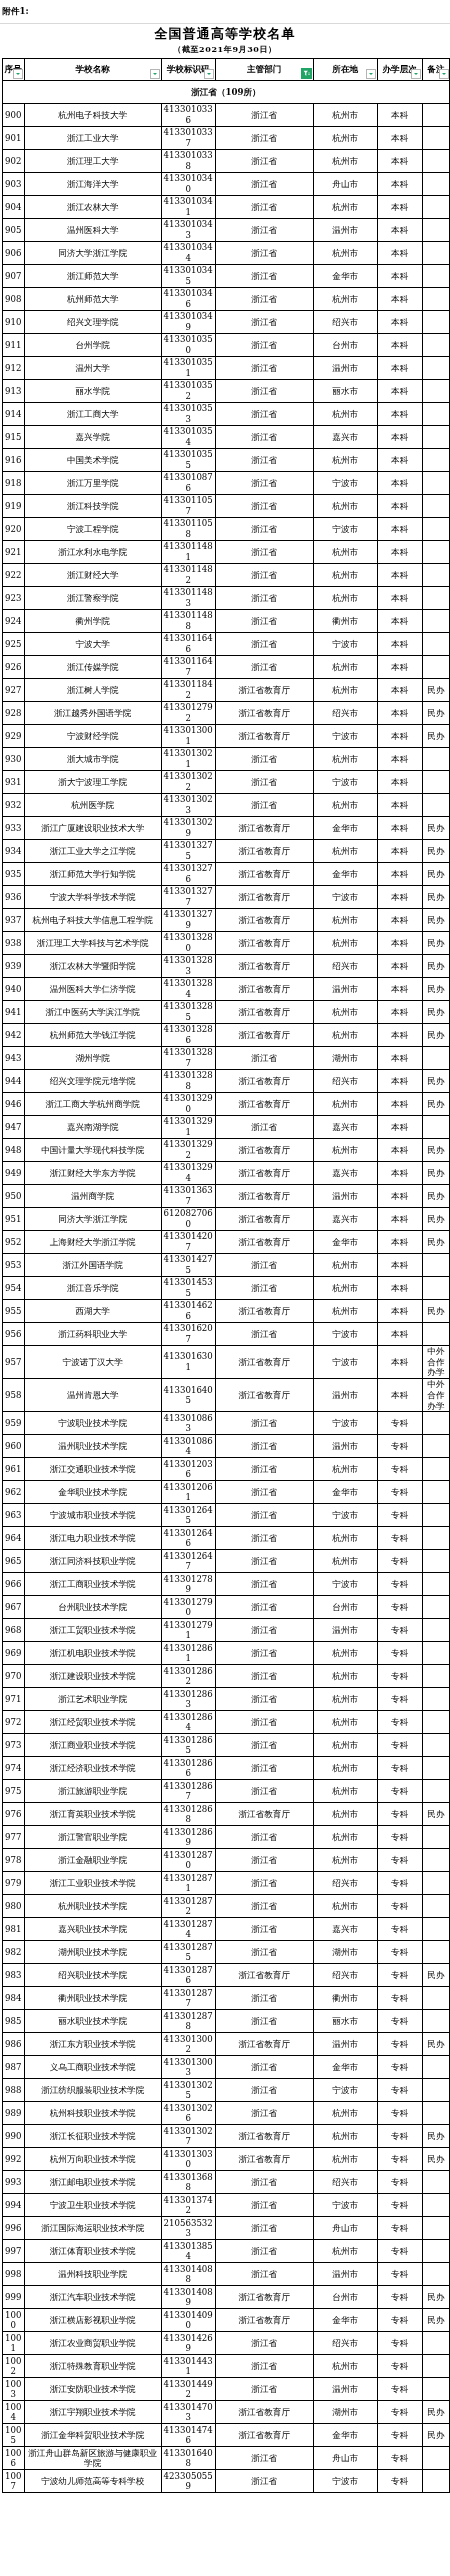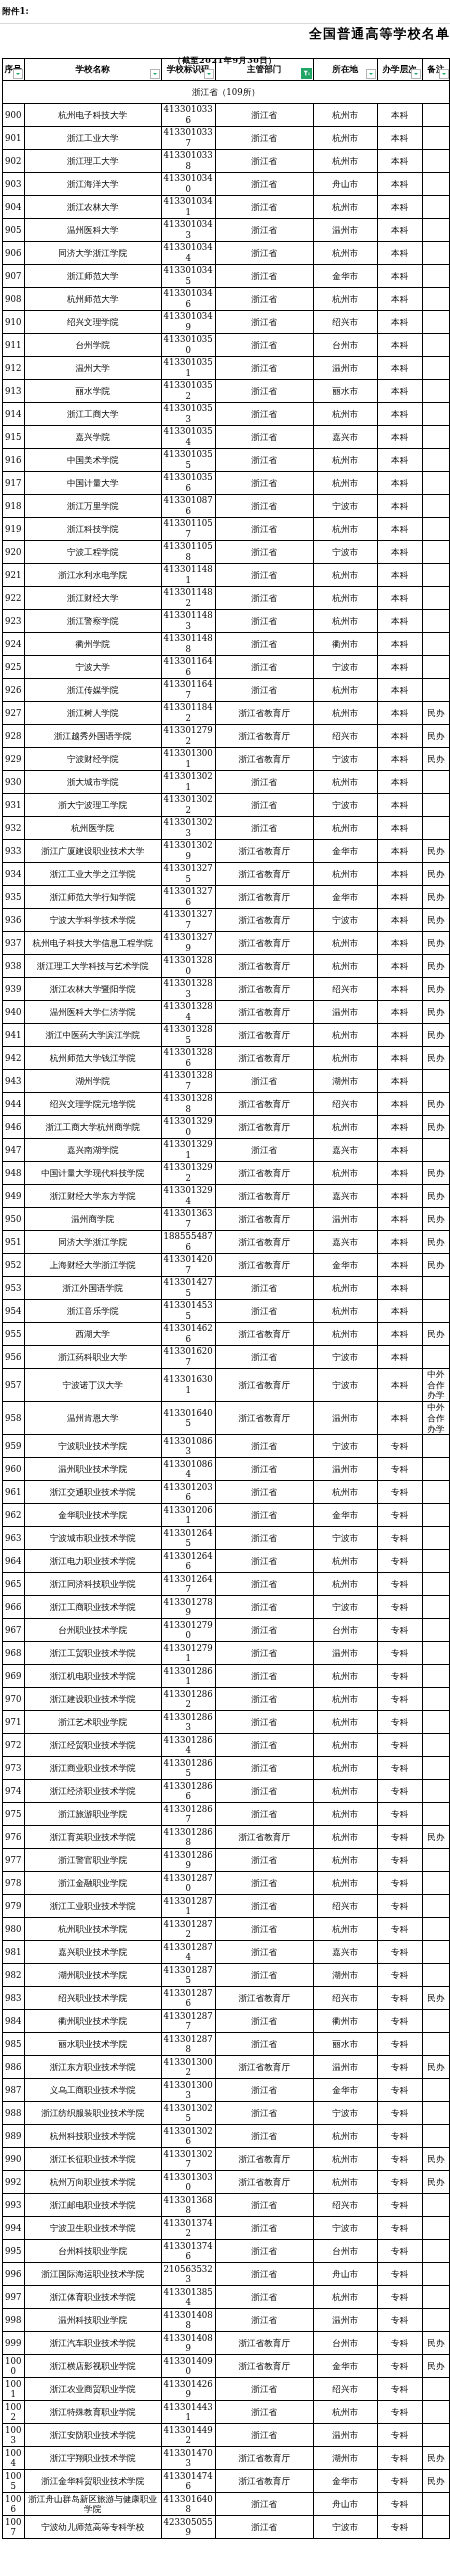--- a/index.html
+++ b/index.html
@@ -3,22 +3,22 @@
 <meta charset="utf-8">
 <style>
   html,body{margin:0;padding:0;}
   body{
     width:450px;height:2576px;background:#ffffff;position:relative;
     font-family:"DejaVu Serif","Liberation Serif",serif;color:#000;
   }
   .attachment{position:absolute;top:5.7px;left:2.3px;font-size:8.6px;font-weight:600;}
   .top-divider{position:absolute;top:23px;left:0;width:450px;height:0.6px;background:#d9d9d9;}
   .title-wrap{position:absolute;top:27px;left:0;width:450px;text-align:center;}
-  .main-title{font-size:13px;font-weight:bold;letter-spacing:1.1px;line-height:1.1;text-align:right;}
-  .sub-title{font-size:8px;font-weight:bold;margin-top:14px;letter-spacing:0.6px;}
+  .main-title{font-size:13px;font-weight:bold;letter-spacing:1.1px;line-height:1.1;}
+  .sub-title{font-size:8px;font-weight:bold;margin-top:3px;letter-spacing:0.6px;}
   table.school-table{
     position:absolute;top:58px;left:1.7px;width:448px;
     border-collapse:collapse;table-layout:fixed;
   }
   .school-table th,.school-table td{border:0.6px solid #000;box-sizing:border-box;}
   .school-table thead th{
     height:22px;font-size:8.6px;font-weight:600;text-align:center;
     vertical-align:top;padding-top:4.6px;position:relative;overflow:visible;
   }
   .filter-btn{
@@ -27,21 +27,21 @@
     cursor:pointer;
   }
   .filter-btn .tri{
     width:0;height:0;border-left:2.3px solid transparent;border-right:2.3px solid transparent;
     border-top:2.9px solid #21A567;display:block;
   }
   .filter-btn.active{
     background:#21A567;border:0.6px solid #21A567;width:9.2px;height:9.2px;
   }
   tr.section-row td{
-    height:24.6px;font-size:9.7px;font-weight:normal;text-align:left;
+    height:24.6px;font-size:9.7px;font-weight:bold;text-align:left;
     padding:0 0 0 2.9px;vertical-align:middle;margin-top:12px;
   }
   .school-table tbody td{
     height:23px;text-align:center;vertical-align:middle;
     font-size:8.6px;line-height:1.25;padding:0 1.7px;overflow:hidden;word-break:break-all;
   }
   td.small-remark{font-size:7.2px;line-height:1.15;padding:0 0.6px;}
 </style>
 </head>
 <body>
@@ -258,29 +258,20 @@
       <tr>
         <td>916</td>
         <td>中国美术学院</td>
         <td>4133010355</td>
         <td>浙江省</td>
         <td>杭州市</td>
         <td>本科</td>
         <td></td>
       </tr>
       <tr>
-        <td>917</td>
-        <td>中国计量大学</td>
-        <td>4133010356</td>
-        <td>浙江省</td>
-        <td>杭州市</td>
-        <td>本科</td>
-        <td></td>
-      </tr>
-      <tr>
         <td>918</td>
         <td>浙江万里学院</td>
         <td>4133010876</td>
         <td>浙江省</td>
         <td>宁波市</td>
         <td>本科</td>
         <td></td>
       </tr>
       <tr>
         <td>919</td>
@@ -557,21 +548,21 @@
         <td>温州商学院</td>
         <td>4133013637</td>
         <td>浙江省教育厅</td>
         <td>温州市</td>
         <td>本科</td>
         <td>民办</td>
       </tr>
       <tr>
         <td>951</td>
         <td>同济大学浙江学院</td>
-        <td>1885554876</td>
+        <td>6120827060</td>
         <td>浙江省教育厅</td>
         <td>嘉兴市</td>
         <td>本科</td>
         <td>民办</td>
       </tr>
       <tr>
         <td>952</td>
         <td>上海财经大学浙江学院</td>
         <td>4133014207</td>
         <td>浙江省教育厅</td>
@@ -938,29 +929,20 @@
         <td>绍兴市</td>
         <td>专科</td>
         <td></td>
       </tr>
       <tr>
         <td>994</td>
         <td>宁波卫生职业技术学院</td>
         <td>4133013742</td>
         <td>浙江省</td>
         <td>宁波市</td>
-        <td>专科</td>
-        <td></td>
-      </tr>
-      <tr>
-        <td>995</td>
-        <td>台州科技职业学院</td>
-        <td>4133013746</td>
-        <td>浙江省</td>
-        <td>台州市</td>
         <td>专科</td>
         <td></td>
       </tr>
       <tr>
         <td>996</td>
         <td>浙江国际海运职业技术学院</td>
         <td>2105635323</td>
         <td>浙江省</td>
         <td>舟山市</td>
         <td>专科</td>

